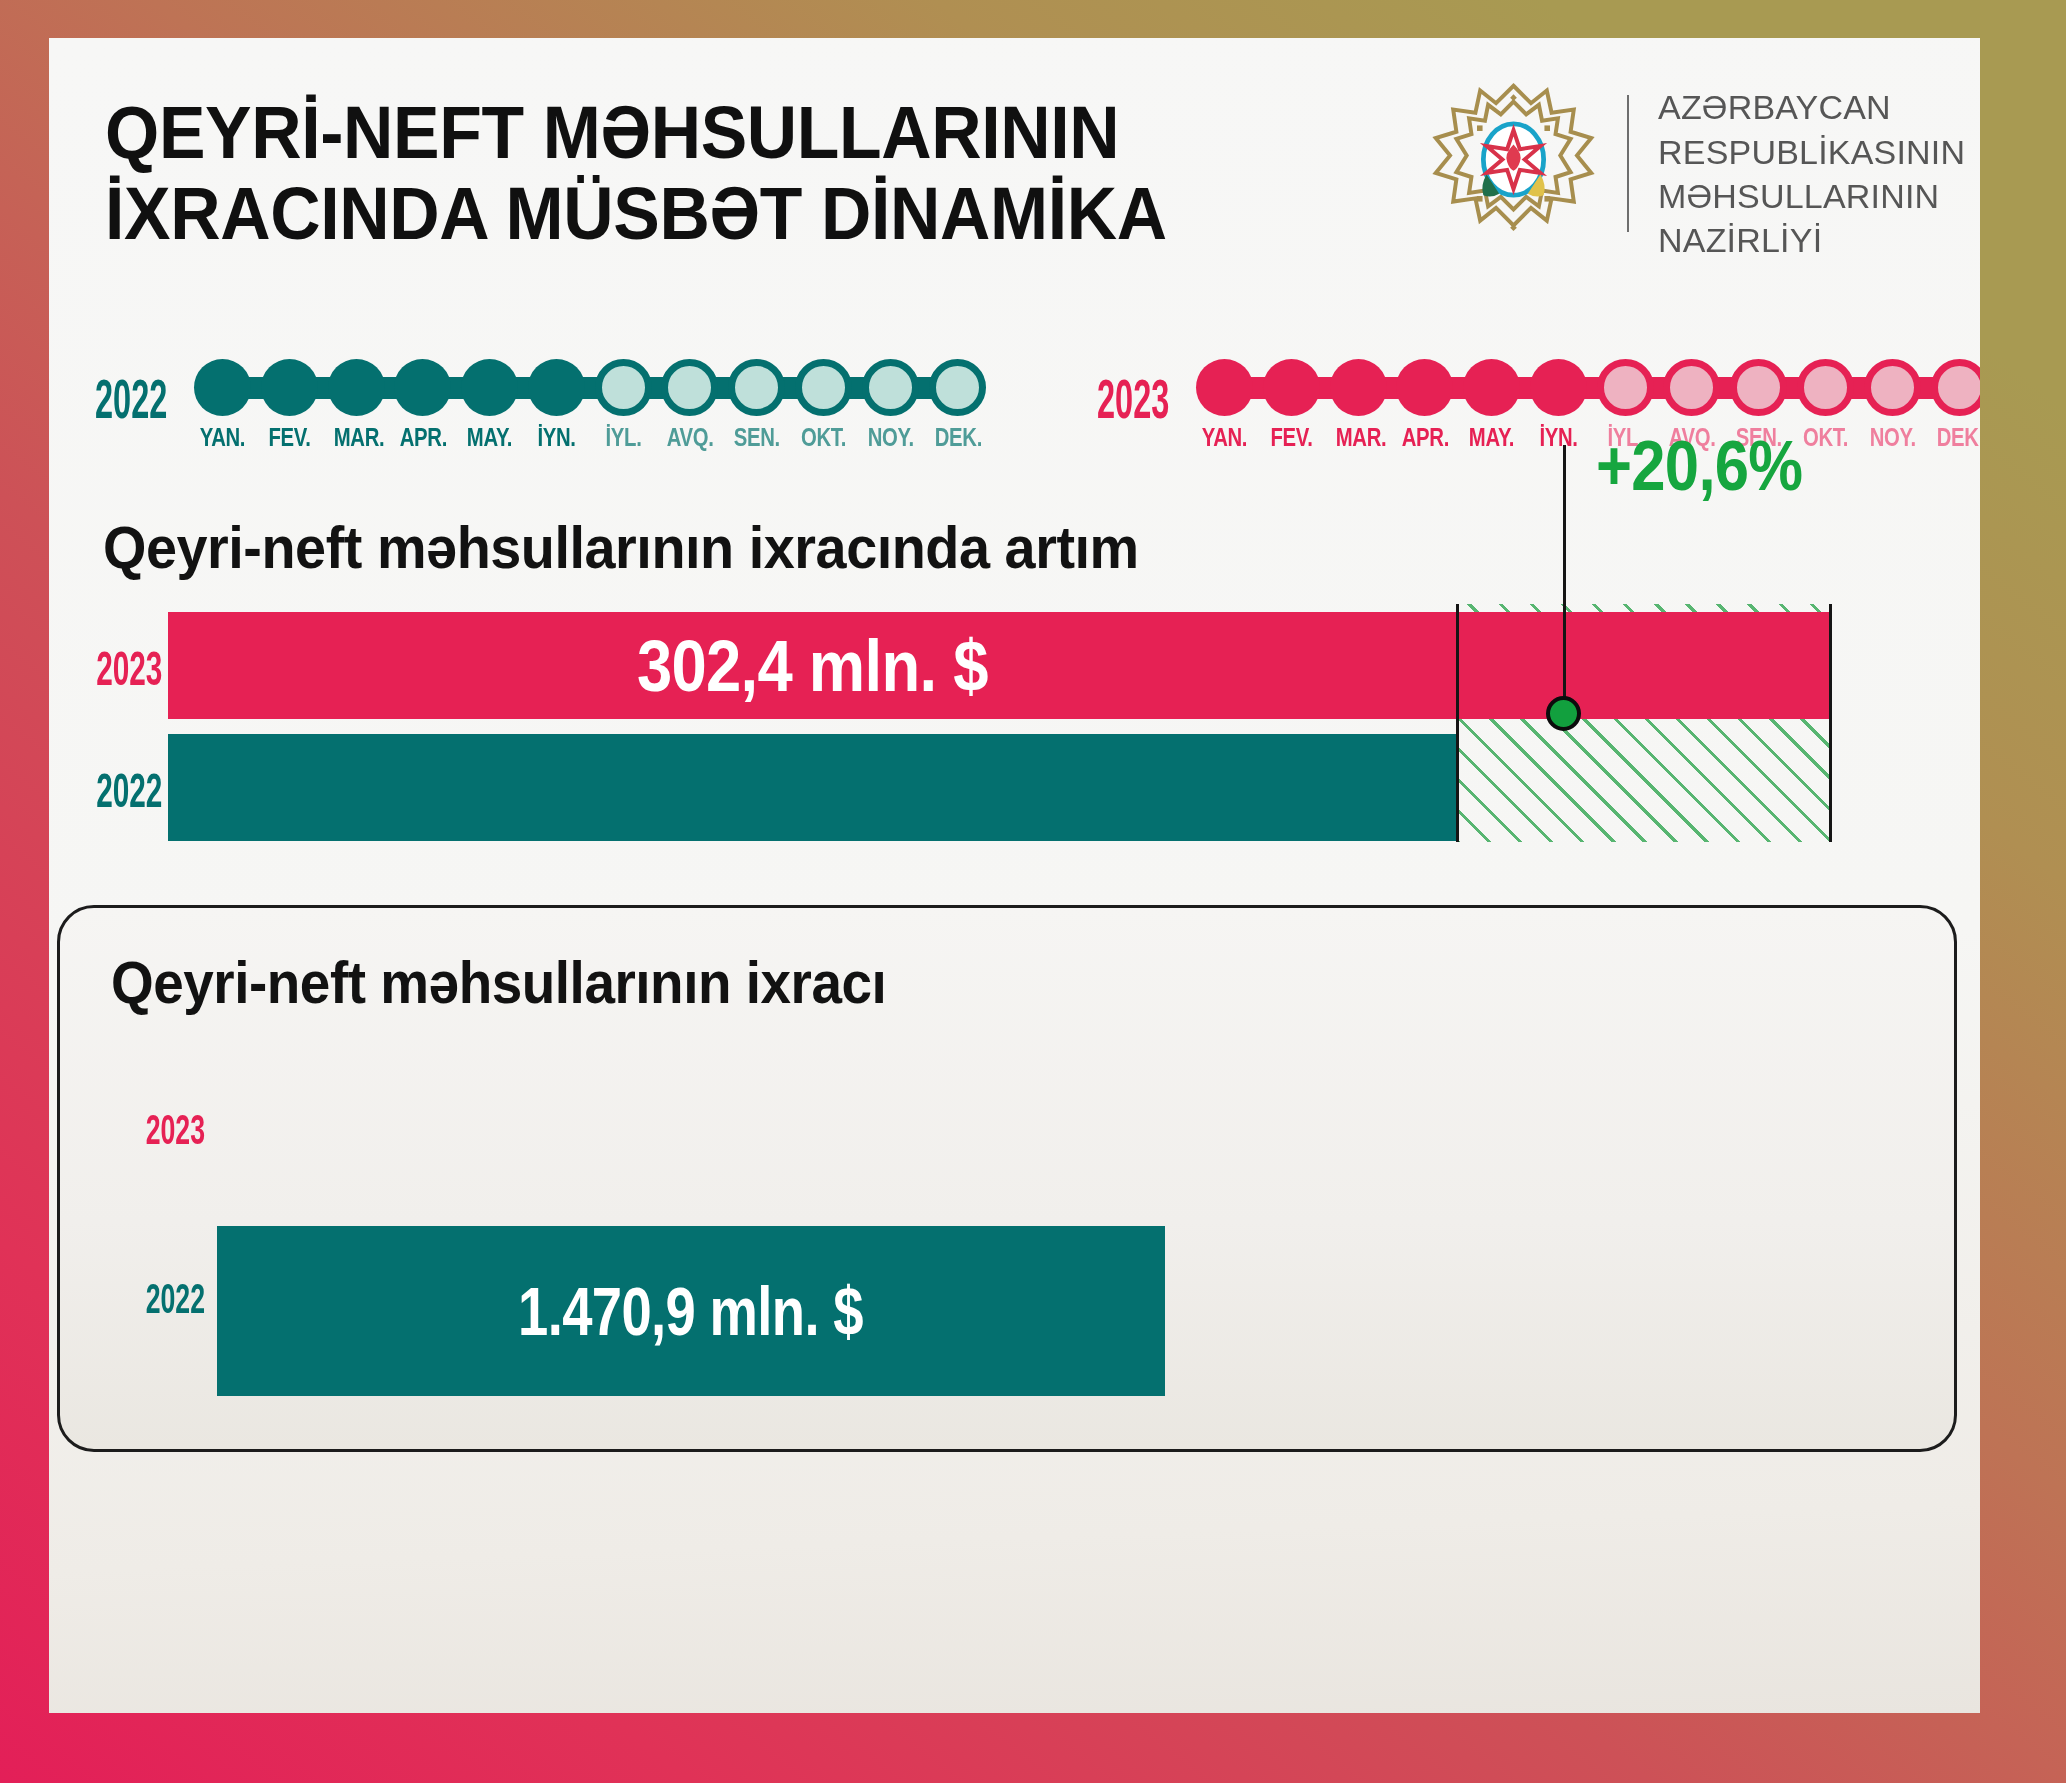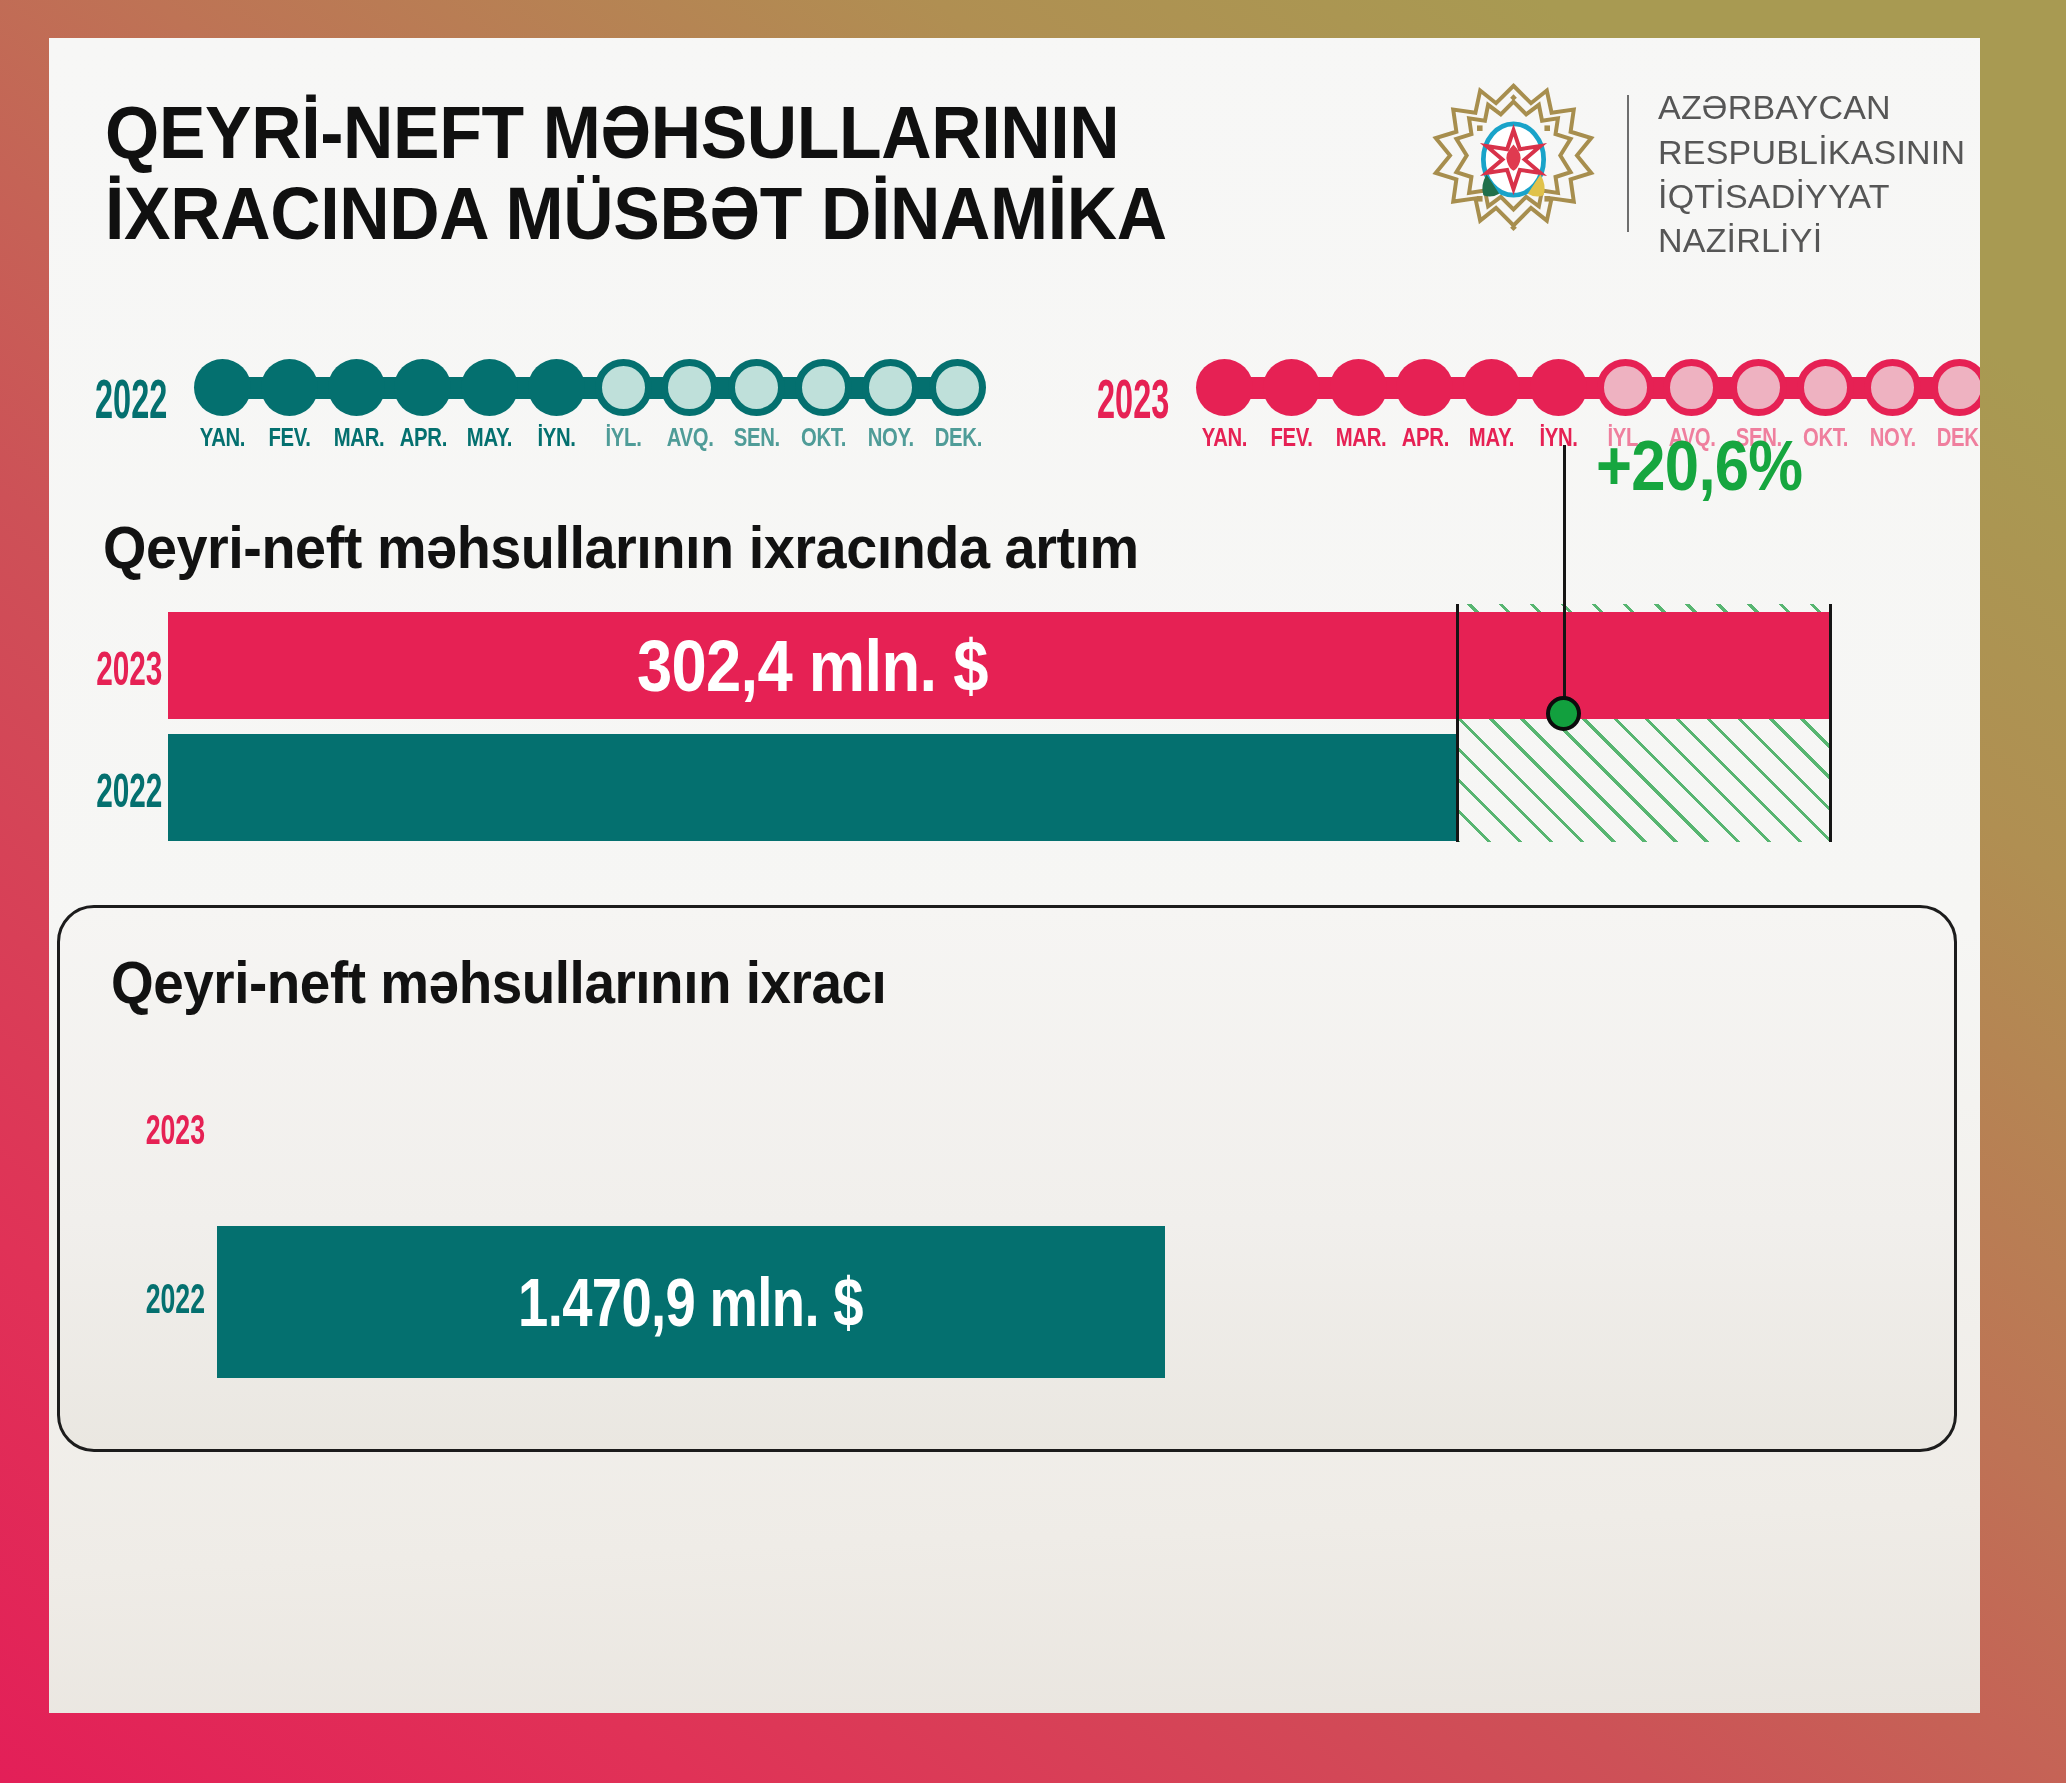--- a/index.html
+++ b/index.html
@@ -135,21 +135,21 @@
     position:absolute;left:51px;top:41px;
     font-size:59px;font-weight:bold;color:#121212;letter-spacing:-0.5px;
     transform:scaleX(0.93);transform-origin:left top;
   }
   .cbar{position:absolute;display:flex;align-items:center;justify-content:center;}
   .cbar span{
     color:#ffffff;font-size:68px;font-weight:bold;letter-spacing:-0.8px;
     transform:scaleX(0.80);display:inline-block;
   }
   #cbar-2023{left:157px;top:149px;width:1153px;height:140px;background:#e62154;}
-  #cbar-2022{left:157px;top:318px;width:948px;height:152px;background:#04706f;justify-content:center;}
+  #cbar-2022{left:157px;top:318px;width:948px;height:170px;background:#04706f;justify-content:center;}
   .cbar-label{
     position:absolute;left:48px;width:97px;text-align:right;
     font-size:43px;font-weight:bold;
     transform:scaleX(0.62);transform-origin:right top;
   }
   #clabel-2023{top:197px;color:#e62154;}
   #clabel-2022{top:366px;color:#04706f;}
 </style>
 </head>
 <body>
@@ -179,21 +179,21 @@
             <ellipse cx="104" cy="99" rx="38" ry="45" fill="#ffffff" stroke="#19a3c9" stroke-width="6"></ellipse>
             <path d="M104 62 L112 86 L138 82 L118 99 L138 116 L112 112 L104 136 L96 112 L70 116 L90 99 L70 82 L96 86 Z" fill="#ffffff" stroke="#d8324a" stroke-width="5"></path>
             <path d="M104 80 q12 12 8 22 q-3 9 -8 11 q-5 -2 -8 -11 q-4 -10 8 -22 Z" fill="#e03a50"></path>
             <path d="M70 118 q-8 14 -4 26 q10 4 20 -2 q-8 -12 -16 -24 Z" fill="#1f6f4a"></path>
             <path d="M138 118 q8 14 4 26 q-10 4 -20 -2 q8 -12 16 -24 Z" fill="#e0c24a"></path>
           </svg>
         </div>
         <div id="logo-divider"></div>
         <div id="logo-text">AZƏRBAYCAN
 RESPUBLİKASININ
-İQTİSADİYYAT
+MƏHSULLARININ
 NAZİRLİYİ</div>
       </div>
     </div>
 
     <div class="timeline" id="tl-2022">
       <div class="tl-year">2022</div>
       <div class="tl-track" style="width: 792px;">
         <div class="tl-bar"></div>
       <div class="tl-dot solid" style="left: 0px;"></div>
           <div class="tl-dot solid" style="left: 67px;"></div>

